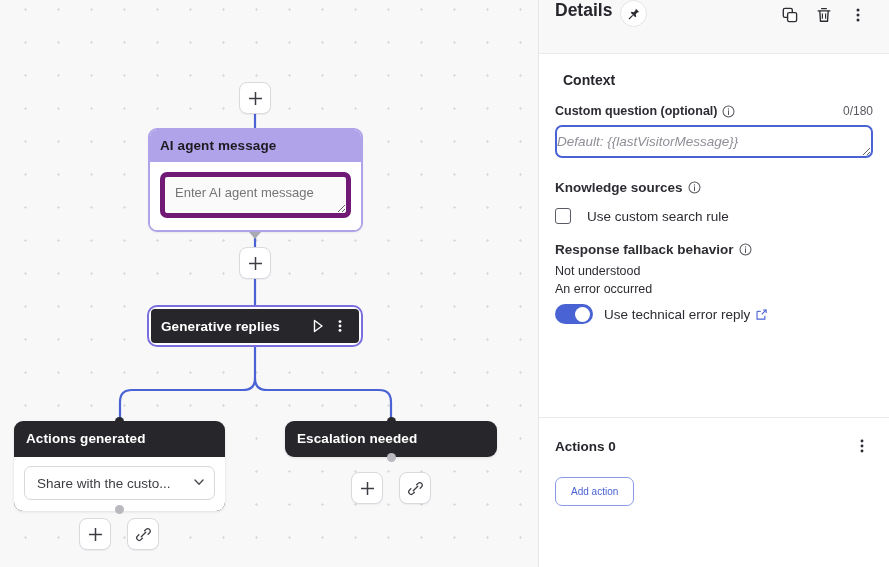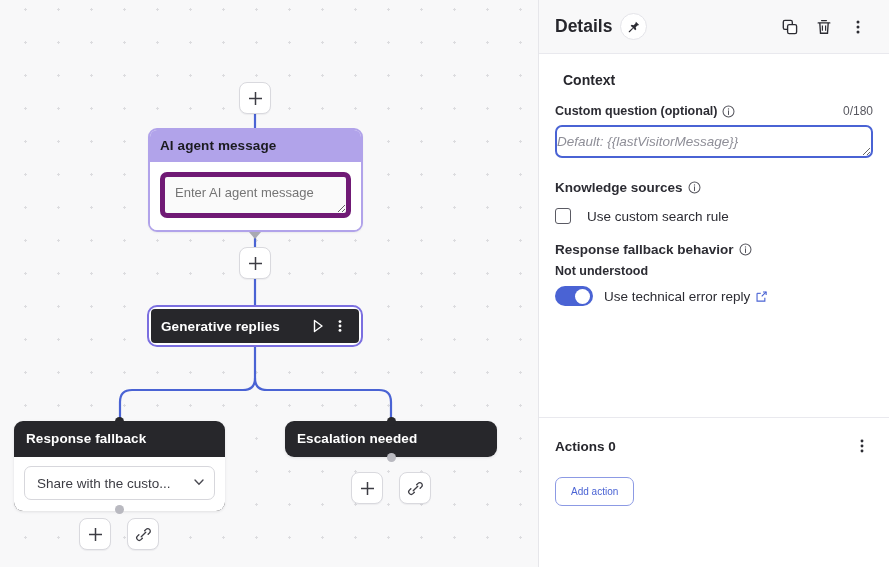--- a/index.html
+++ b/index.html
@@ -190,21 +190,20 @@
     height: 567px;
     background: #ffffff;
     border-left: 1px solid #e6e6ea;
     box-sizing: border-box;
   }
   #panel-header {
     height: 54px;
     background: #f8f8f9;
     border-bottom: 1px solid #e9e9ee;
     display: flex;
-    align-items: center;
     padding: 0 16px;
     box-sizing: border-box;
   }
   #panel-title {
     font-size: 17.5px;
     font-weight: bold;
     color: #26262c;
     margin-right: 8px;
   }
   .pin-btn {
@@ -290,21 +289,21 @@
     background: #ffffff;
     box-sizing: border-box;
   }
   .check-label {
     margin-left: 16px;
     font-size: 13.5px;
     color: #2c2c33;
   }
   .small-label {
     font-size: 12.5px;
-    font-weight: bold;
+    font-weight: normal;
     color: #2c2c33;
     margin-top: 4px;
   }
   .toggle-row {
     display: flex;
     align-items: center;
     margin-top: 8px;
   }
   .toggle {
     width: 38px;
@@ -432,21 +431,21 @@
           <svg width="14" height="16" viewBox="0 0 14 16">
             <circle cx="7" cy="3.6" r="1.45" fill="#ffffff"></circle>
             <circle cx="7" cy="8" r="1.45" fill="#ffffff"></circle>
             <circle cx="7" cy="12.4" r="1.45" fill="#ffffff"></circle>
           </svg>
         </span>
       </div>
     </div>
 
     <div class="node-dark" id="node-response">
-      <div class="node-dark-head">Response fallback</div>
+      <div class="node-dark-head">Actions generated</div>
       <div class="node-dark-body">
         <div class="node-select">
           <span class="node-select-label">Share with the custo...</span>
           <span>
             <svg width="14" height="14" viewBox="0 0 14 14">
               <path d="M3 5 L7 9.2 L11 5" fill="none" stroke="#4a4a52" stroke-width="1.4" stroke-linecap="round"></path>
             </svg>
           </span>
         </div>
       </div>
@@ -563,20 +562,21 @@
             <svg width="13" height="13" viewBox="0 0 14 14">
               <circle cx="7" cy="7" r="5.9" fill="none" stroke="#54545c" stroke-width="1.1"></circle>
               <circle cx="7" cy="4.2" r="0.75" fill="#54545c"></circle>
               <path d="M7 6.2 L7 10.2" stroke="#54545c" stroke-width="1.1" stroke-linecap="round"></path>
             </svg>
           </span>
         </div>
 
         <div class="small-label">Not understood</div>
 
+        <div class="small-label">An error occurred</div>
         <div class="toggle-row">
           <span class="toggle">
             <span class="toggle-knob"></span>
           </span>
           <span class="toggle-label">Use technical error reply</span>
           <span class="ext-icon">
             <svg width="13" height="13" viewBox="0 0 14 14">
               <path d="M2.2 3.6 L2.2 12 L10.6 12 L10.6 8.4" fill="none" stroke="#4a63d4" stroke-width="1.2"></path>
               <path d="M2.2 3.6 L6.2 3.6" stroke="#4a63d4" stroke-width="1.2"></path>
               <path d="M7.2 6.9 L12 2.1" stroke="#4a63d4" stroke-width="1.2"></path>

